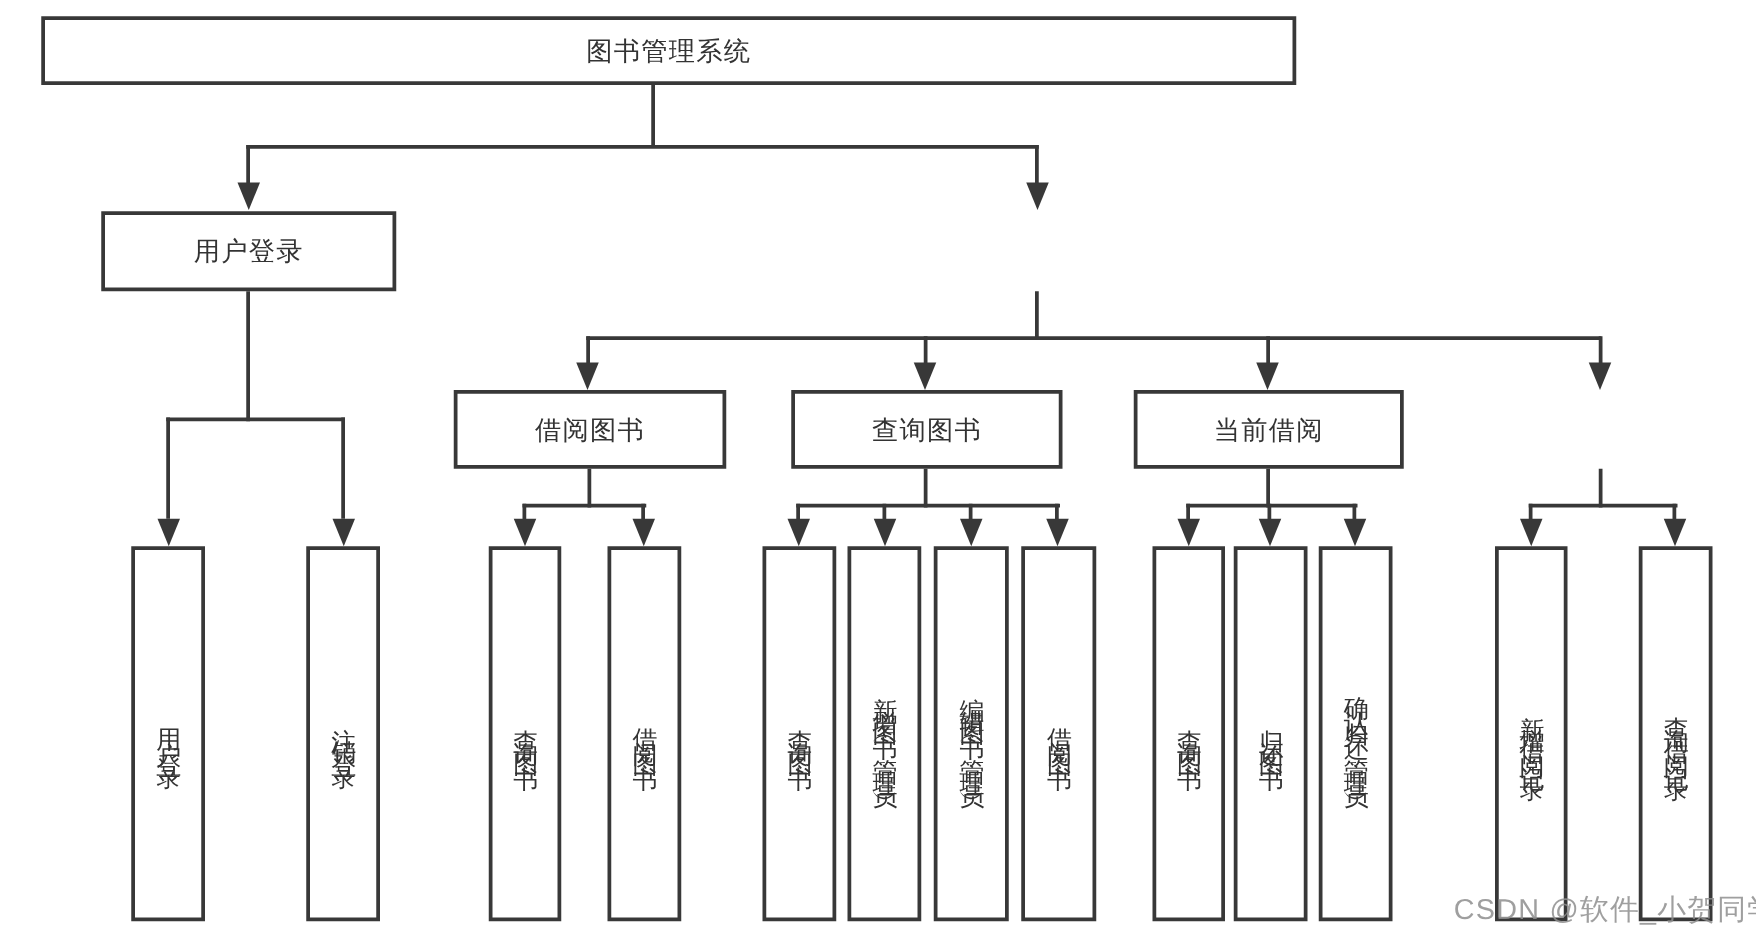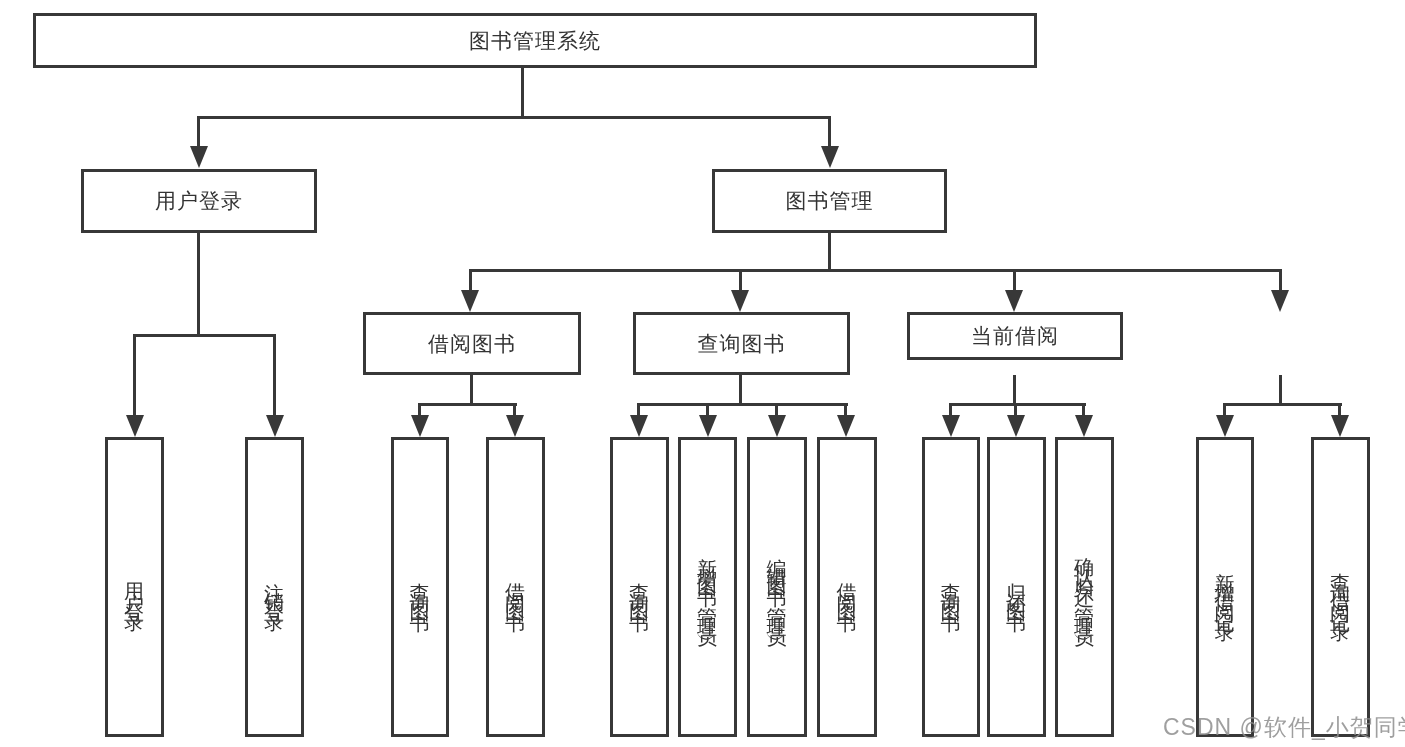--- a/index.html
+++ b/index.html
@@ -47,23 +47,20 @@
   <div class="v" style="left:521px;top:68px;height:50px"></div>
   <div class="h" style="left:197px;top:116px;width:634px"></div>
   <div class="v" style="left:197px;top:116px;height:32px"></div>
   <div class="ah" style="left:190px;top:146px"></div>
   <div class="v" style="left:828px;top:116px;height:32px"></div>
   <div class="ah" style="left:821px;top:146px"></div>
 
   <div class="box" style="left:81px;top:169px;width:236px;height:64px">
     <span>用户登录</span>
   </div>
-  <div class="box" style="left:712px;top:169px;width:235px;height:64px">
-    <span>图书管理</span>
-  </div>
 
   <div class="v" style="left:197px;top:233px;height:104px"></div>
   <div class="h" style="left:133px;top:334px;width:143px"></div>
   <div class="v" style="left:133px;top:334px;height:81px"></div>
   <div class="ah" style="left:126px;top:415px"></div>
   <div class="v" style="left:273px;top:334px;height:81px"></div>
   <div class="ah" style="left:266px;top:415px"></div>
 
   <div class="v" style="left:828px;top:233px;height:39px"></div>
   <div class="h" style="left:469px;top:269px;width:812px"></div>
@@ -75,21 +72,21 @@
   <div class="ah" style="left:1005px;top:290px"></div>
   <div class="v" style="left:1279px;top:269px;height:24px"></div>
   <div class="ah" style="left:1271px;top:290px"></div>
 
   <div class="box" style="left:363px;top:312px;width:218px;height:63px">
     <span>借阅图书</span>
   </div>
   <div class="box" style="left:633px;top:312px;width:217px;height:63px">
     <span>查询图书</span>
   </div>
-  <div class="box" style="left:907px;top:312px;width:216px;height:48px">
+  <div class="box" style="left:907px;top:312px;width:216px;height:63px">
     <span>当前借阅</span>
   </div>
 
   <div class="v" style="left:470px;top:375px;height:31px"></div>
   <div class="h" style="left:418px;top:403px;width:99px"></div>
   <div class="v" style="left:418px;top:403px;height:13px"></div>
   <div class="ah" style="left:411px;top:415px"></div>
   <div class="v" style="left:513px;top:403px;height:13px"></div>
   <div class="ah" style="left:506px;top:415px"></div>
 

